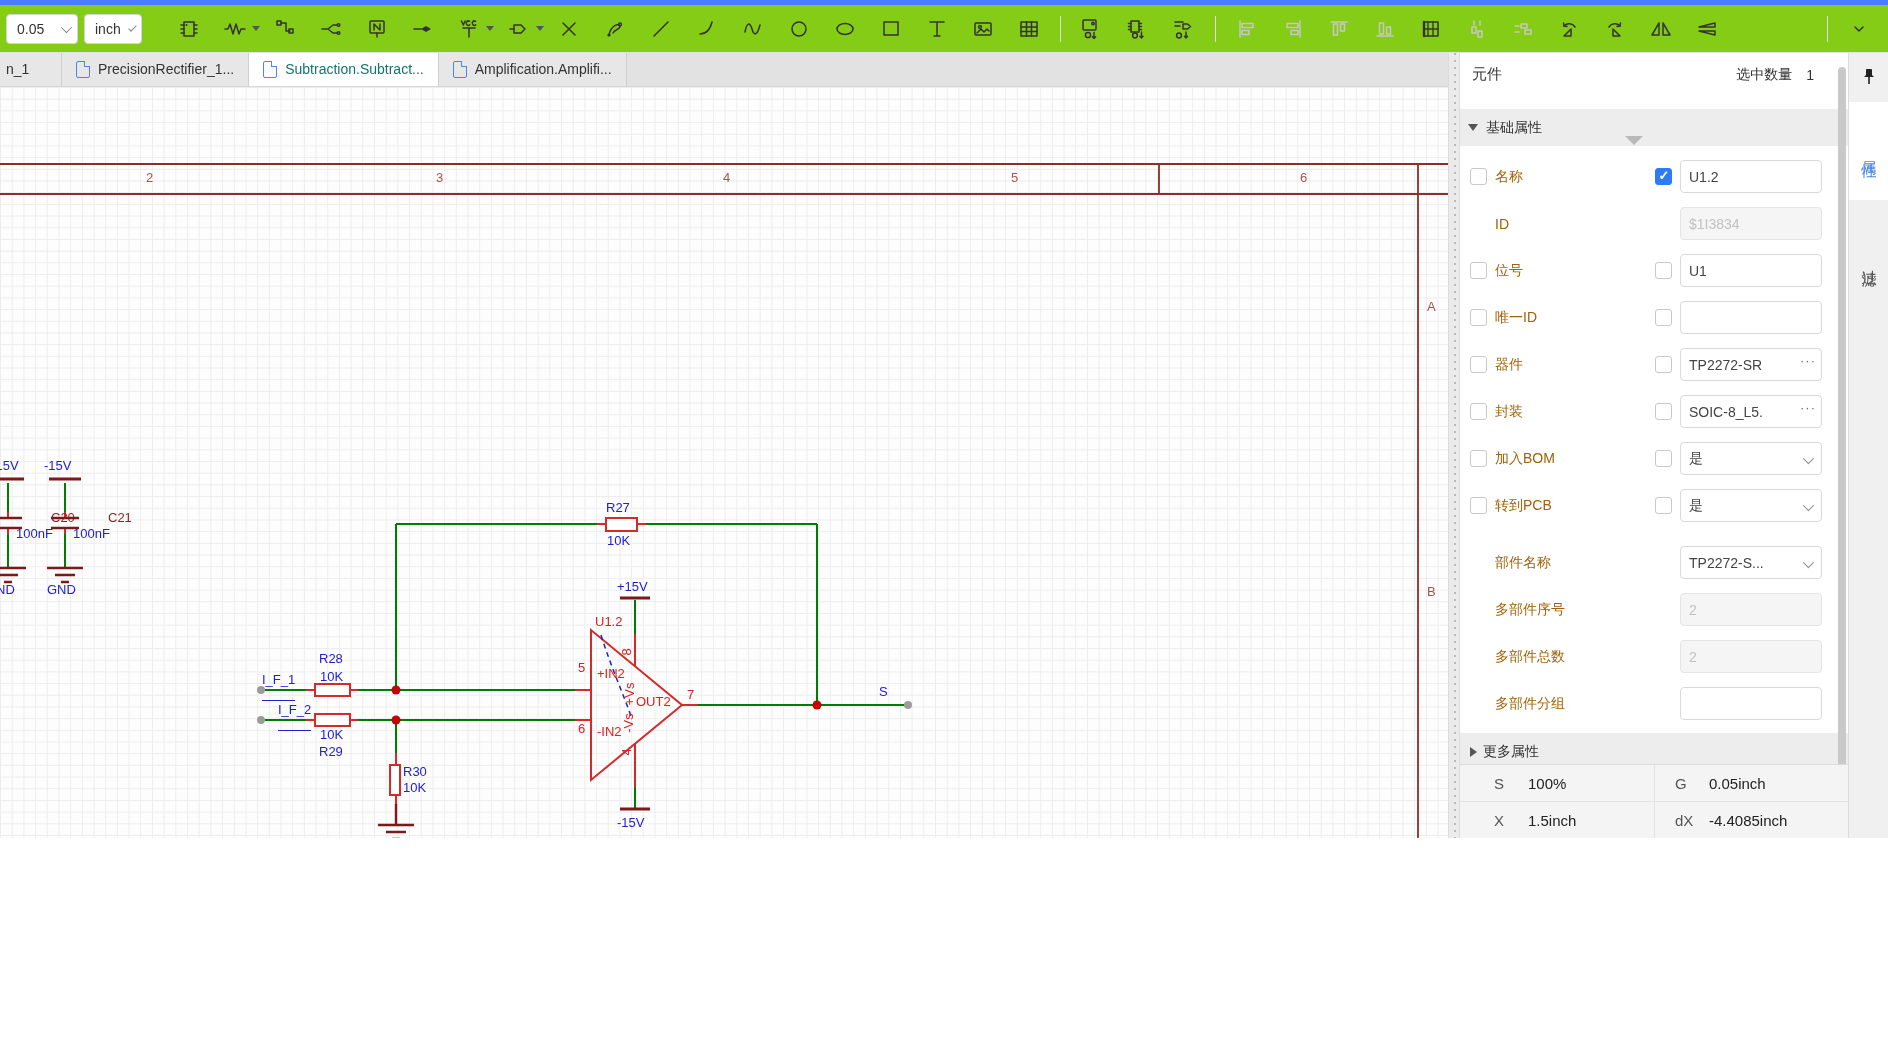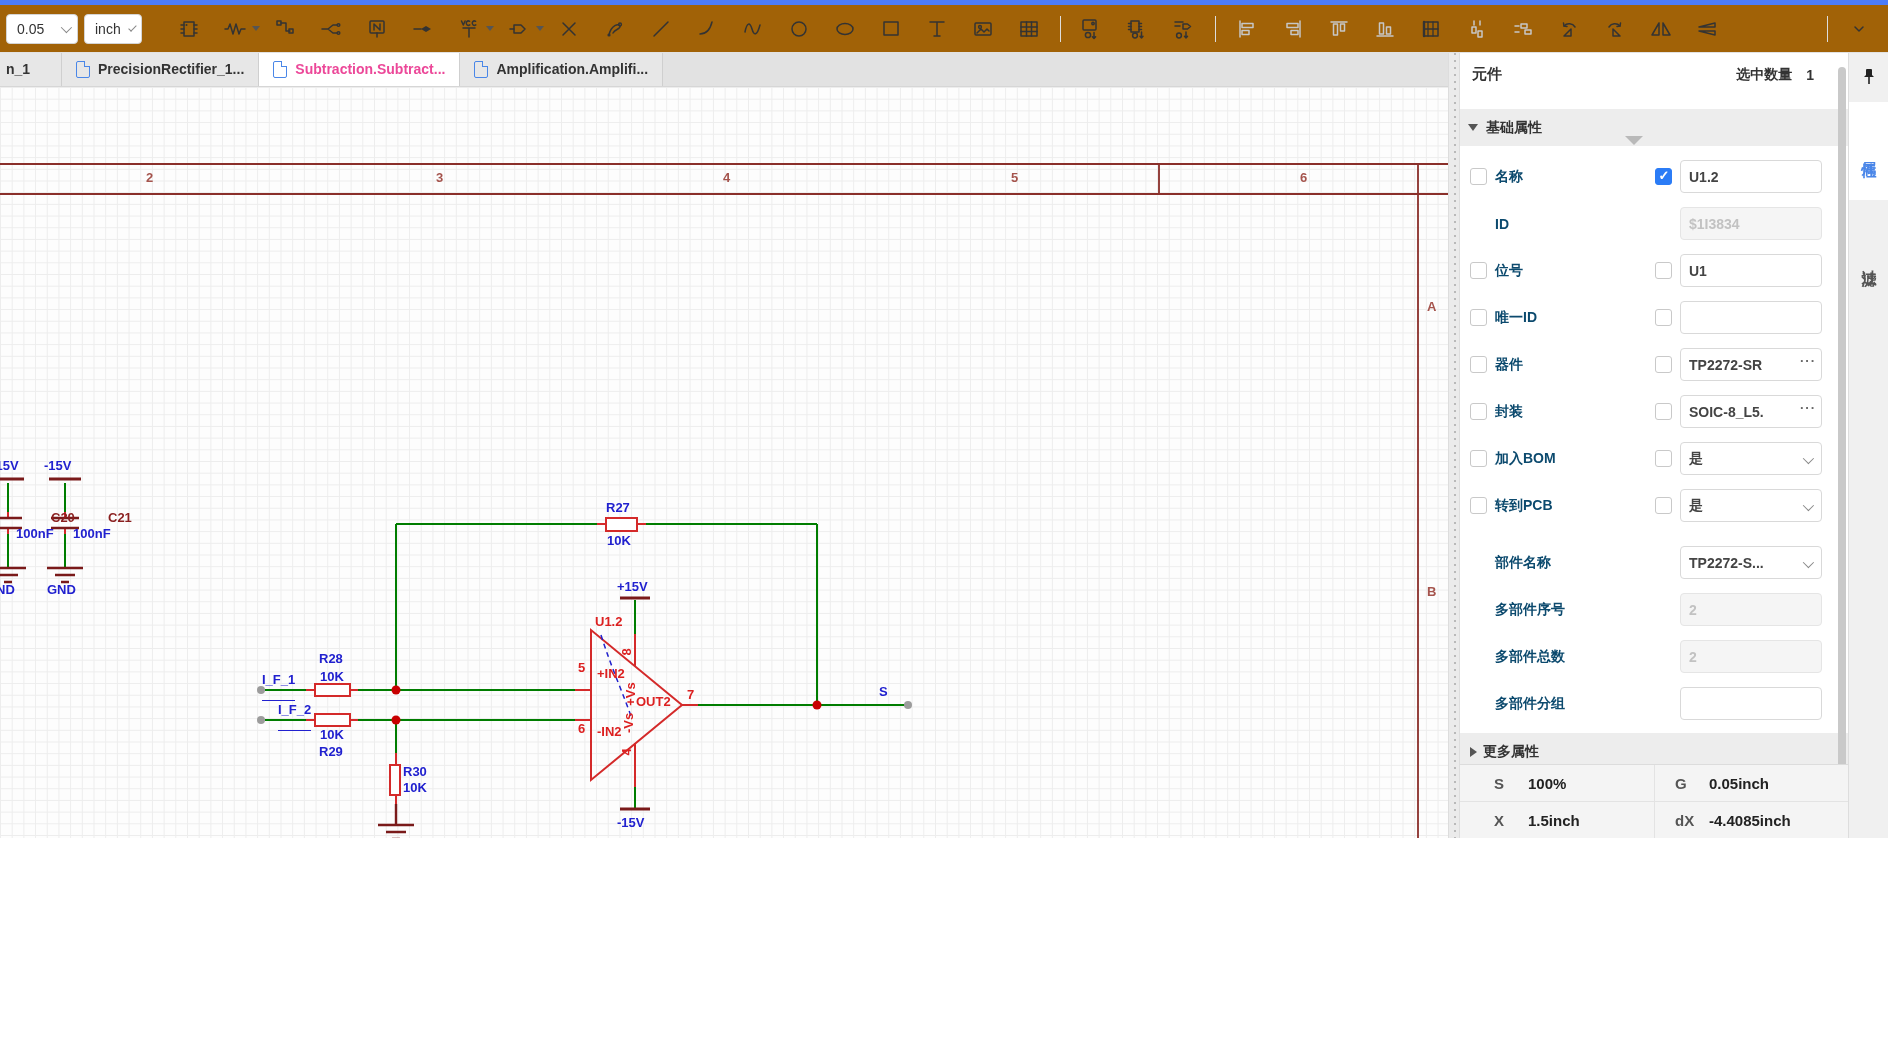--- a/index.html
+++ b/index.html
@@ -1,41 +1,41 @@
 <!DOCTYPE html>
 <html><head>
 <meta charset="utf-8">
 <style>
   html,body{margin:0;padding:0;background:#fff;font-family:"Liberation Sans",sans-serif;
     width:1888px;height:1054px;overflow:hidden;-webkit-font-smoothing:antialiased;}
   *{box-sizing:border-box;}
   .topline{height:5px;background:#4b7cf9;}
   
-  .toolbar{height:48px;background:#a16207;border-bottom:1px solid #e2e2e2;display:flex;align-items:center;padding:0 6px;}
+  .toolbar{height:48px;background:#84cc16;border-bottom:1px solid #e2e2e2;display:flex;align-items:center;padding:0 6px;}
   .tb-select{height:30px;border:1px solid #d4d4d4;border-radius:4px;background:#fff;display:flex;align-items:center;
     justify-content:space-between;padding:0 8px 0 10px;font-size:14px;color:#333;margin-right:6px;cursor:pointer;}
   .tb-select .chev{margin-left:8px;}
   .chev{width:8px;height:8px;border-right:1.6px solid #888;border-bottom:1.6px solid #888;transform:rotate(45deg) translateY(-2px);display:inline-block;}
   .tb-icons{display:flex;align-items:center;margin-left:18px;flex:1;}
   .tbi{width:24px;height:24px;display:flex;align-items:center;justify-content:center;margin:0 11px;cursor:pointer;flex:none;}
   .tbi svg{stroke:#333;fill:none;stroke-width:1.5;stroke-linecap:round;stroke-linejoin:round;}
   .tbi.disabled svg{stroke:#c7c7c7;}
   .tbi .fillme{fill:#333;stroke:none;}
   .tb-caret{width:0;height:0;border-left:4px solid transparent;border-right:4px solid transparent;border-top:5px solid #555;
     margin:0 2px 0 -6px;cursor:pointer;flex:none;}
   .tb-div{width:1px;height:26px;background:#ddd;margin:0 8px;flex:none;}
   
-  .lower{display:flex;height:785px;font-weight:bold;}
+  .lower{display:flex;height:785px;}
   .leftcol{width:1448px;display:flex;flex-direction:column;}
   
   .tabbar{height:43px;background:#e2e2e2;display:flex;align-items:stretch;overflow:hidden;border-bottom:1px solid #d6d6d6;}
   .tab{display:flex;align-items:center;padding:0 14px;font-size:14px;color:#333;background:#e7e7e7;
     border-right:1px solid #cfcfcf;cursor:pointer;white-space:nowrap;}
   .tab.clipped{width:62px;padding:0 6px;overflow:hidden;}
-  .tab.active{background:#ffffff;color:#ec4899;}
+  .tab.active{background:#ffffff;color:#0f766e;}
   .docicon{width:14px;height:17px;border:1.6px solid #4a87e8;border-radius:2px;position:relative;margin-right:8px;flex:none;}
   .docicon::after{content:"";position:absolute;right:-1px;top:-1px;width:5px;height:5px;background:#e7e7e7;border-left:1.6px solid #4a87e8;border-bottom:1.6px solid #4a87e8;}
   .tab.active .docicon::after{background:#fff;}
   
   .canvas{position:relative;height:958px;background:#fdfdfd;overflow:hidden;
     background-image:linear-gradient(#ededed 1px,transparent 1px),linear-gradient(90deg,#ededed 1px,transparent 1px);
     background-size:11.7px 11.7px;}
   .canvas svg.geom{position:absolute;left:0;top:0;}
   .slab{position:absolute;font-size:13px;line-height:14px;white-space:pre;font-family:"Liberation Sans",sans-serif;}
   .lab-blue{color:#2121cf;} .lab-red{color:#dc2020;} .lab-maroon{color:#8a1f1f;margin-left:36px;} .lab-frame{color:#a5544d;font-size:13px;}
@@ -46,21 +46,21 @@
     background-image:linear-gradient(#b9b9b9 2px,transparent 2px);background-size:2px 7px;background-repeat:repeat-y;background-position:5px 0;cursor:col-resize;}
   
   .panel{width:388px;background:#fff;position:relative;font-size:14px;color:#333;overflow:hidden;}
   .panel-head{height:43px;display:flex;align-items:center;justify-content:space-between;padding:0 34px 0 12px;font-size:15px;}
   .pcount{display:flex;gap:14px;align-items:center;font-size:14px;}
   .sect{height:37px;background:#ededed;display:flex;align-items:center;padding:0 8px;margin-top:13px;cursor:pointer;}
   .sect:first-of-type{margin-top:0;}
   .tri{width:0;height:0;border-left:5px solid transparent;border-right:5px solid transparent;border-top:7px solid #555;margin-right:8px;}
   .tri.closed{border-top:5px solid transparent;border-bottom:5px solid transparent;border-left:7px solid #555;border-right:0;margin-right:6px;margin-left:2px;}
   .prow{display:flex;align-items:center;margin:14px 26px 0 10px;height:33px;}
-  .prow .plabel{flex:1;margin-left:8px;color:#0c4a6e;}
+  .prow .plabel{flex:1;margin-left:8px;color:#a16207;}
   .prow .plabel.noind{margin-left:25px;}
   .cb{width:17px;height:17px;border:1px solid #c9c9c9;border-radius:3px;background:#fff;flex:none;cursor:pointer;}
   .cb.checked{background:#2b7cf6;border-color:#2b7cf6;position:relative;}
   .cb.checked::after{content:"✓";position:absolute;left:2.5px;top:-1px;color:#fff;font-size:13px;font-weight:bold;}
   .midcb{margin-right:8px;}
   .pinput{width:142px;height:33px;border:1px solid #d9d9d9;border-radius:4px;background:#fff;display:flex;align-items:center;
     padding:0 8px;color:#444;flex:none;position:relative;}
   .pinput.disabled{background:#f5f5f5;border-color:#e5e5e5;color:#c2c2c2;}
   .pinput .more{position:absolute;right:5px;top:4px;color:#666;letter-spacing:1px;font-size:13px;cursor:pointer;}
   .pinput .chev{position:absolute;right:10px;top:13px;}

